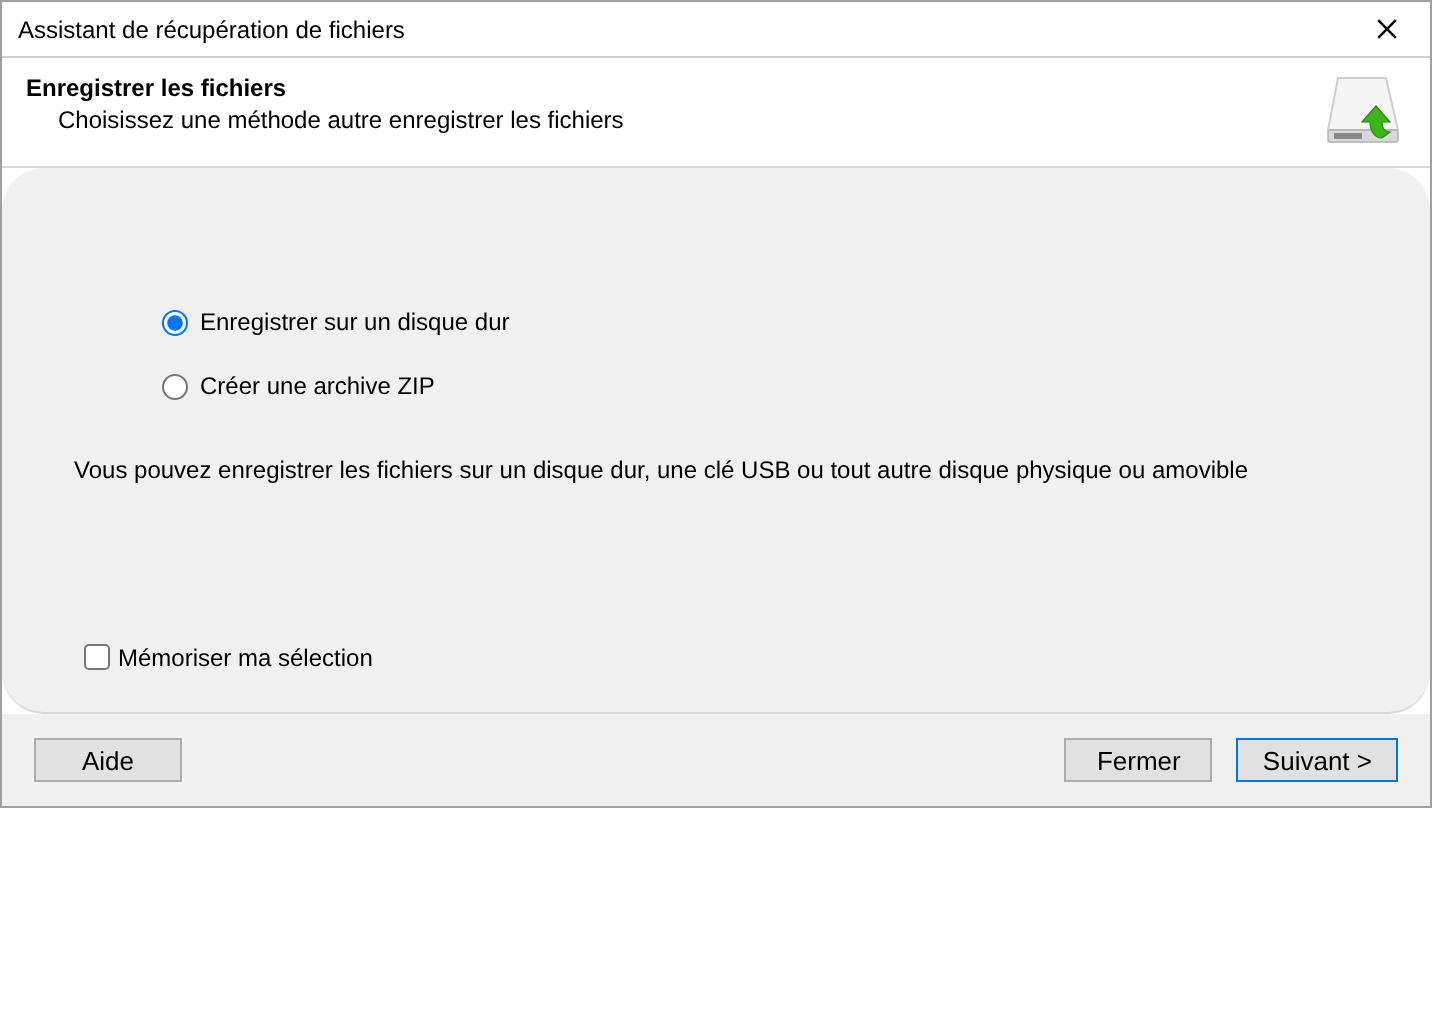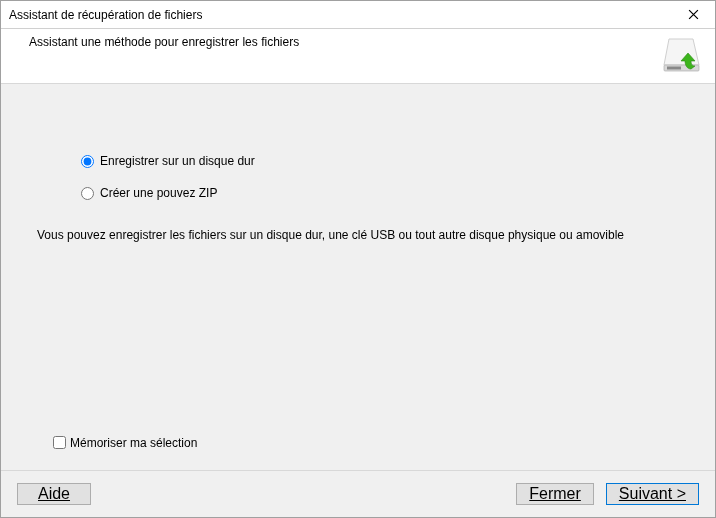--- a/index.html
+++ b/index.html
@@ -6,21 +6,21 @@
   html, body {
     margin: 0; padding: 0;
     width: 716px; height: 518px;
     font-family: "Segoe UI", Tahoma, sans-serif;
     font-size: 12px;
     background: #fff;
     color: #000;
     overflow: hidden;
   }
   .window {
-    width: 716px; height: 518px;
+    width: 716px; height: 404px;
     border: 1px solid #a0a0a0;
     display: flex;
     flex-direction: column;
   }
   .titlebar {
     height: 28px;
     display: flex;
     align-items: center;
     justify-content: space-between;
     padding: 0 8px 0 8px;
@@ -56,41 +56,42 @@
   .header-icon {
     width: 44px; height: 40px;
     position: relative;
   }
   .content {
     flex: 1;
     background: #f0f0f0;
     padding: 70px 36px 0 36px;
     position: relative;
     border-bottom: 1px solid #d8d8d8;
+    border-radius: 21px;
   }
   .radio-group {
     margin-left: 44px;
   }
   .radio-option {
     display: flex;
     align-items: center;
     margin-bottom: 18px;
     gap: 6px;
   }
   .radio-option input[type=radio]{
     width: 13px; height: 13px;
     margin: 0;
   }
   .description {
     margin-top: 28px;
     font-size: 12px;
   }
   .remember {
     position: absolute;
-    left: 52px;
+    left: 41px;
     bottom: 20px;
     display: flex;
     align-items: flex-start;
     gap: 4px;
   }
   .remember input[type=checkbox]{
     width: 13px; height: 13px;
     margin: 0;
   }
   .footer {
@@ -99,26 +100,25 @@
     display: flex;
     align-items: center;
     padding: 0 16px;
     gap: 12px;
   }
   .footer .spacer { flex: 1; }
   .btn {
     min-width: 74px;
     height: 22px;
     font-family: inherit;
-    font-size: 16px;
+    font-size: 13px;
     background: #e1e1e1;
     border: 1px solid #adadad;
     padding: 0 12px;
     cursor: default;
-    text-decoration: underline;
   }
   .btn.default {
     border: 1.5px solid #0078d7;
   }
 </style>
 </head>
 <body>
 
 <div class="window">
 
@@ -126,41 +126,42 @@
     <span class="title">Assistant de récupération de fichiers</span>
     <div class="close">
       <svg width="11" height="11" viewBox="0 0 10 10">
           <path d="M1 1 L9 9 M9 1 L1 9" stroke="#000" stroke-width="1.1" fill="none"></path>
         </svg>
     </div>
   </div>
 
   <div class="header">
     <div class="header-text">
-      <div class="subheading">Assistant une méthode pour enregistrer les fichiers</div>
+      <div class="heading">Enregistrer les fichiers</div>
+      <div class="subheading">Choisissez une méthode autre enregistrer les fichiers</div>
     </div>
     <div class="header-icon">
       <svg width="44" height="40" viewBox="0 0 44 40">
         <path d="M8 4 L32 4 L38 30 L3 30 Z" fill="#f5f5f5" stroke="#cfcfcf" stroke-width="1"></path>
         <rect x="3" y="30" width="35" height="6" rx="1" fill="#d8d8d8" stroke="#b0b0b0" stroke-width="0.7"></rect>
         <rect x="6" y="31.5" width="14" height="3" fill="#888"></rect>
         <path d="M30 34 C26 34 24 30 24 26 L20 26 L27 18 L34 26 L30 26 C30 29 31 31 34 31 Z" fill="#3cb41c" stroke="#2a8a13" stroke-width="0.6"></path>
       </svg>
     </div>
   </div>
 
   <div class="content">
     <div class="radio-group">
       <label class="radio-option">
         <input type="radio" name="m" checked="" style="">
         <span>Enregistrer sur un disque dur</span>
       </label>
       <label class="radio-option">
         <input type="radio" name="m" style="">
-        <span>Créer une pouvez ZIP</span>
+        <span>Créer une archive ZIP</span>
       </label>
     </div>
 
     <div class="description">Vous pouvez enregistrer les fichiers sur un disque dur, une clé USB ou tout autre disque physique ou amovible</div>
 
     <label class="remember">
       <input type="checkbox" style="">
       <span>Mémoriser ma sélection</span>
     </label>
   </div>

